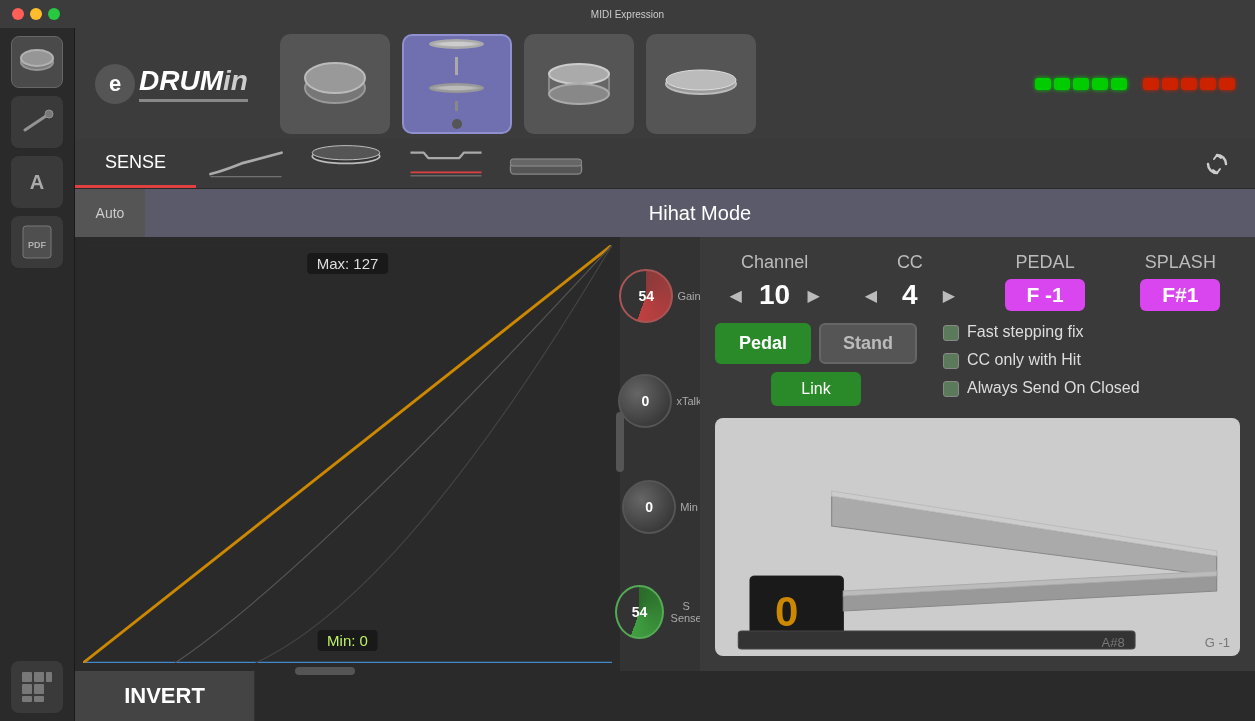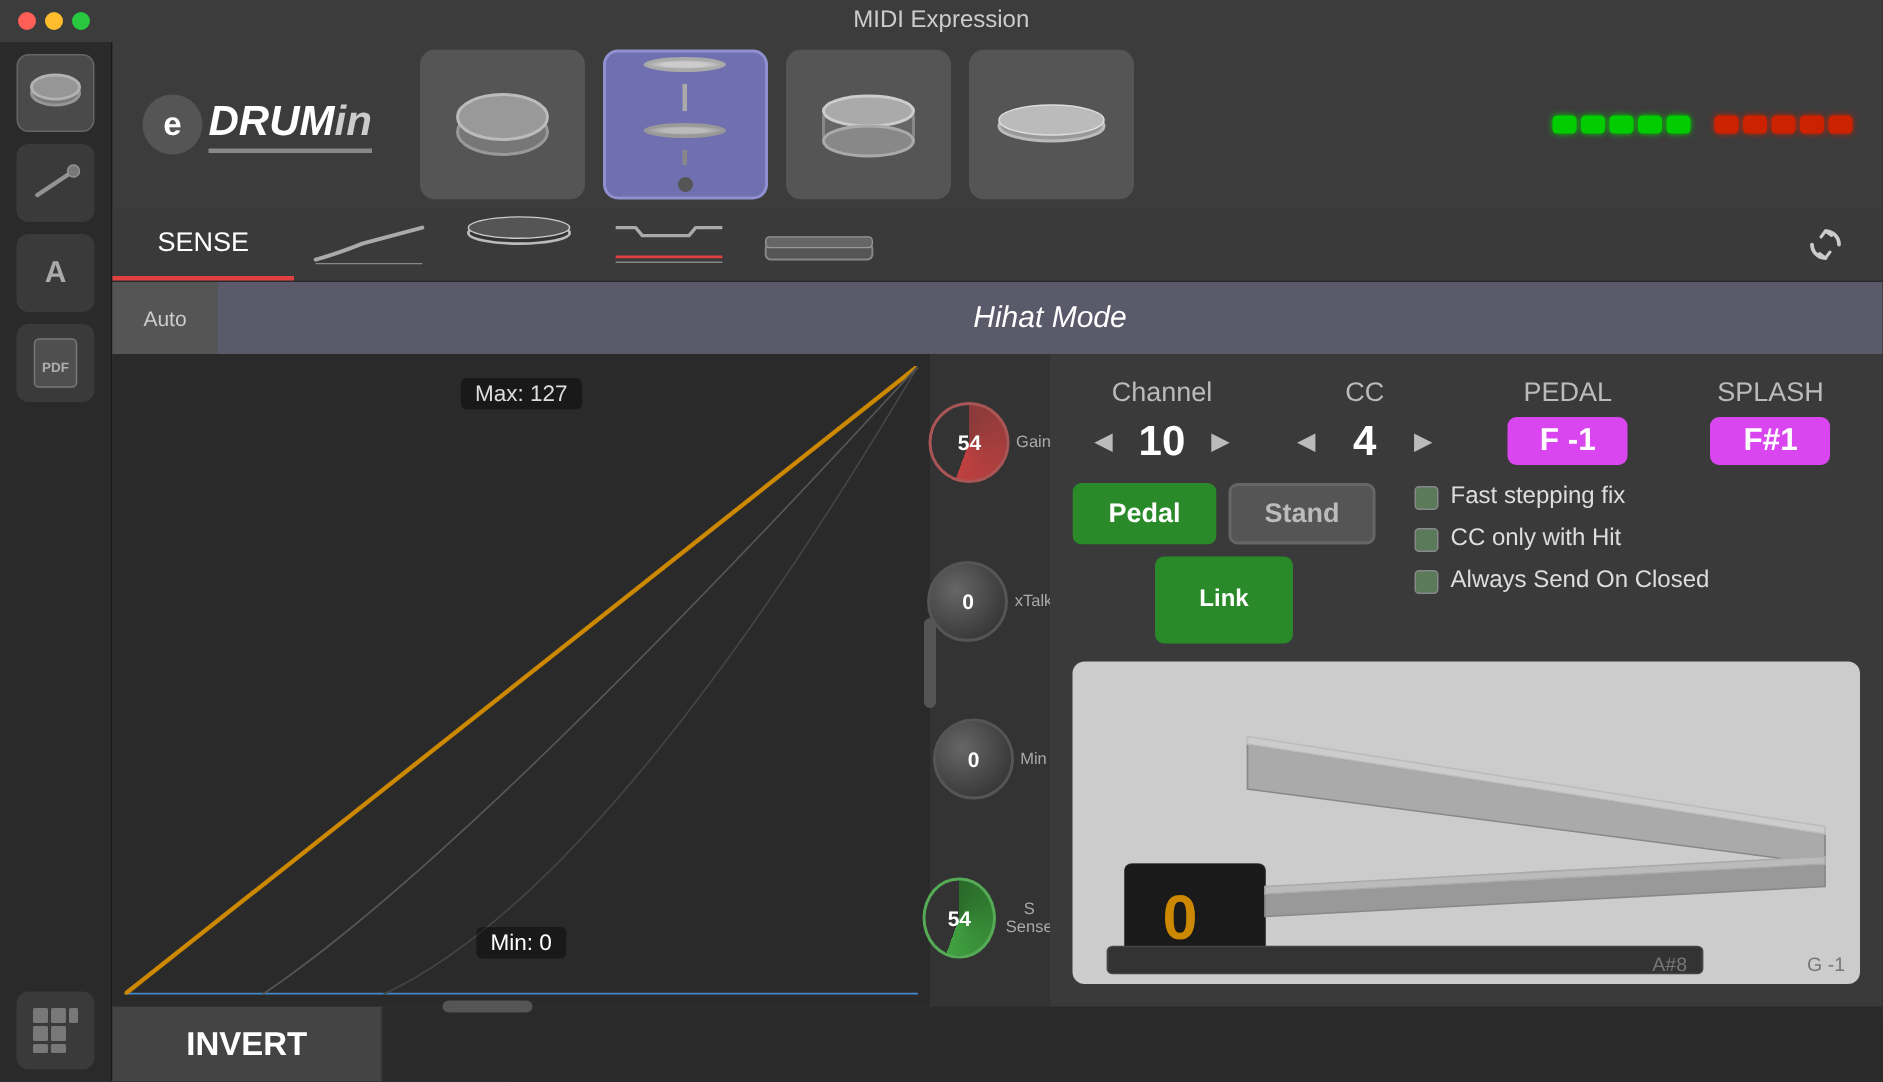--- a/index.html
+++ b/index.html
@@ -27,21 +27,21 @@
       display: flex;
       gap: 6px;
     }
     .tb-btn {
       width: 12px; height: 12px;
       border-radius: 50%;
     }
     .tb-btn.close { background: #ff5f57; }
     .tb-btn.min { background: #ffbd2e; }
     .tb-btn.max { background: #28c840; }
-    .title-bar-title { font-size: 16px; color: #ccc; text-align: center; }
+    .title-bar-title { font-size: 10px; color: #ccc; text-align: center; }
 
     
     .app-body {
       display: flex;
       height: calc(721px - 28px);
     }
 
     
     .sidebar {
       width: 75px;
@@ -206,23 +206,23 @@
       position: absolute;
       top: 8px; left: 50%;
       transform: translateX(-50%);
       font-size: 15px; color: #ddd;
       background: rgba(0,0,0,0.4);
       padding: 2px 10px;
       border-radius: 4px;
     }
     .curve-label-min {
       position: absolute;
-      bottom: 24px; left: 50%;
+      bottom: 12px; left: 50%;
       transform: translateX(-50%);
-      font-size: 15px; color: #ffffff;
+      font-size: 15px; color: #bef264;
       background: rgba(0,0,0,0.4);
       padding: 2px 10px;
       border-radius: 4px;
     }
     .curve-svg {
       width: 100%; height: 100%;
     }
 
     
     .knobs-panel {
@@ -312,25 +312,25 @@
     .pad-btn.pedal-active {
       background: #2a8a2a;
       color: #fff;
     }
     .pad-btn.stand {
       background: #555;
       color: #bbb;
       border: 2px solid #666;
     }
     .link-btn {
-      padding: 20px 30px;
+      padding: 8px 30px;
       background: #2a8a2a;
       color: #fff;
       border-radius: 6px;
-      font-size: 16px; font-weight: bold;
+      font-size: 16px; font-weight: normal;
       cursor: pointer;
       border: none;
     }
 
     
     .checkboxes-col {
       display: flex;
       flex-direction: column;
       gap: 10px;
       margin-left: 10px;
@@ -569,21 +569,21 @@
             <path d="M14 23 A9 9 0 0 1 5 14" stroke="#ccc" stroke-width="2.5" fill="none" stroke-linecap="round"></path>
             <path d="M14 23 L17 19 M14 23 L10 20" stroke="#ccc" stroke-width="2" fill="none" stroke-linecap="round"></path>
           </svg>
         </div>
       </div>
 
       <div class="mode-bar">
         <div class="auto-btn">
           <span>Auto</span>
         </div>
-        <div class="mode-title-inner" style="flex:1;background:#5a5a6a;font-style:italic;">
+        <div class="mode-title-inner" style="flex:1;background:#5a5a6a;">
           <span style="font-size:20px;color:#fff;">Hihat Mode</span>
         </div>
       </div>
 
       <div class="content-area">
 
         <div class="curve-panel">
           <div style="flex:1;position:relative;margin:8px 8px 8px 8px;">
             <div class="curve-label-max">Max: 127</div>
             <svg class="curve-svg" viewBox="0 0 460 360" preserveAspectRatio="none">

